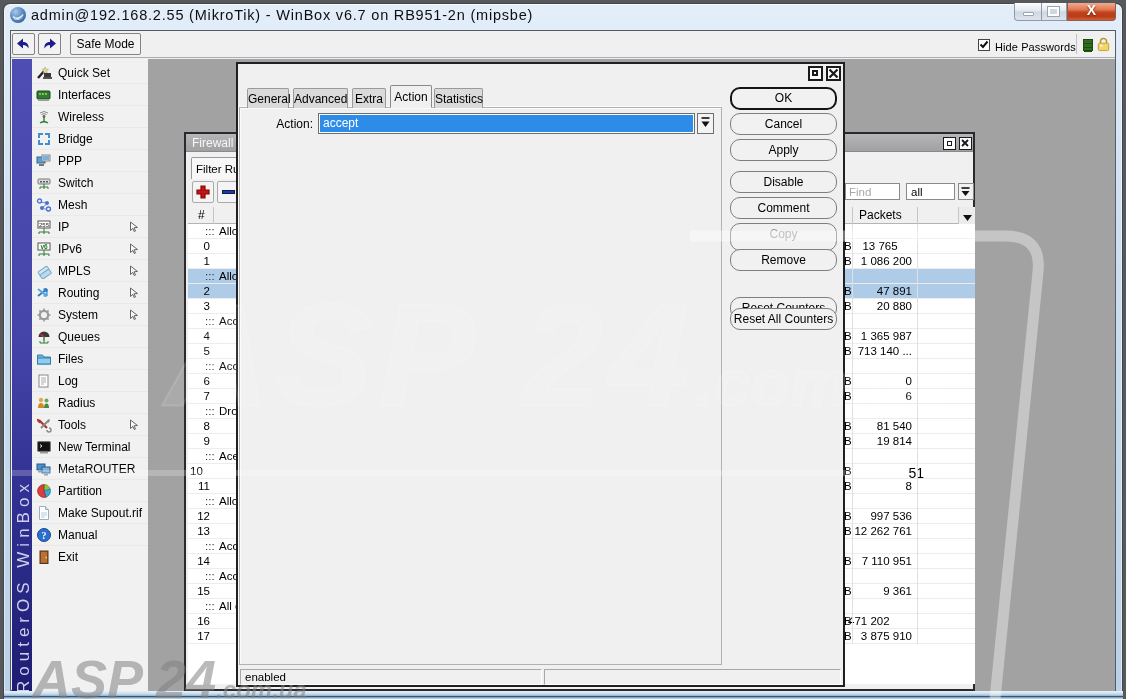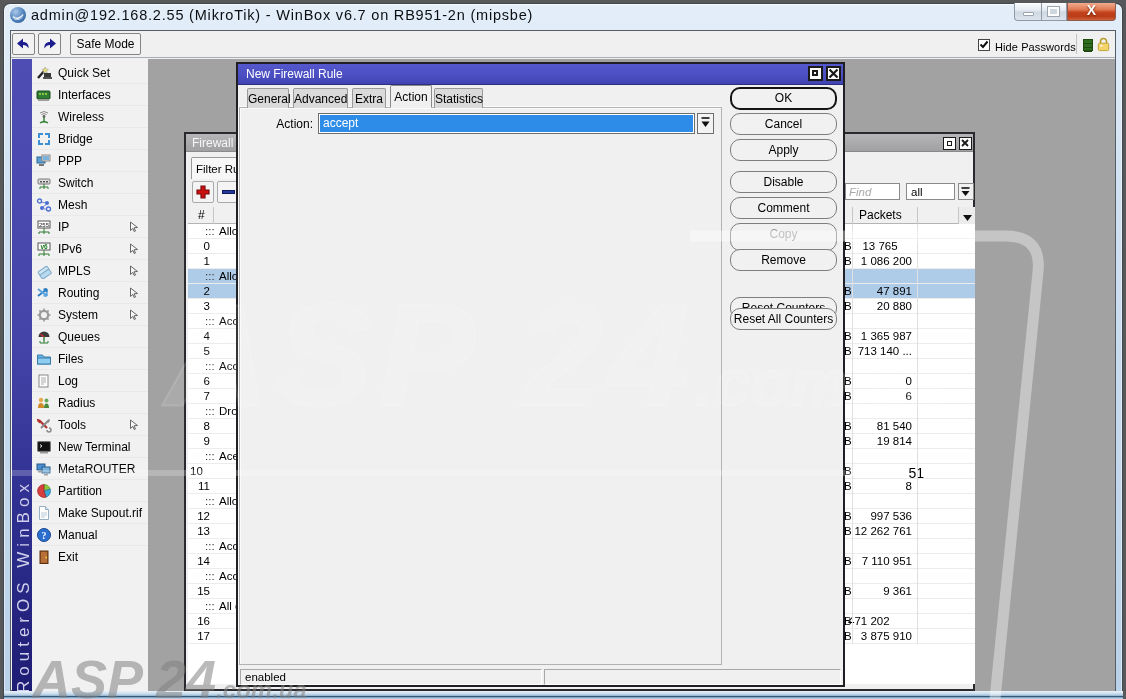--- a/index.html
+++ b/index.html
@@ -305,21 +305,21 @@
       </svg>
     </div>
  <div class="a" style="left:5px;top:23px;width:72px;height:22px;background:#f7f7f7;border:1px solid #9a9a9a;border-bottom:none;border-radius:2px 2px 0 0;font-size:11.5px;padding:5px 0 0 4px">Filter Rules</div>
  <div class="a" style="left:6px;top:47px;width:22px;height:22px;background:#f4f4f4;border:1px solid #aaa;border-radius:2px"><svg width="20" height="20" viewBox="0 0 20 20">
         <path d="M8 4 h4 v4 h4 v4 h-4 v4 h-4 v-4 h-4 v-4 h4z" fill="#cc1111" stroke="#7a0a0a" stroke-width="1.2"></path>
       </svg></div>
  <div class="a" style="left:31px;top:47px;width:22px;height:22px;background:#f4f4f4;border:1px solid #aaa;border-radius:2px">
       <div class="a" style="left:4px;top:8px;width:13px;height:4px;background:#223a9a;border:1px solid #101a5a"></div>
     </div>
  <div class="a" style="left:659px;top:49px;width:55px;height:17px;background:#fff;border:1px solid #8a8a8a">
-      <span style="position:absolute;left:3px;top:2px;font-style:italic;color:#a8a8a8;font-size:11.5px">Find</span>
+      <span style="position:absolute;left:3px;top:2px;color:#a8a8a8;font-size:11.5px">Find</span>
     </div>
  <div class="a" style="left:720px;top:49px;width:49px;height:17px;background:#fff;border:1px solid #8a8a8a">
       <span style="position:absolute;left:4px;top:2px;color:#000;font-size:11.5px">all</span>
     </div>
  <div class="a" style="left:772px;top:49px;width:16px;height:17px;background:#f2f2f2;border:1px solid #8a8a8a"><svg width="11" height="11" viewBox="0 0 11 11" style="margin:2px 0 0 1px">
         <path d="M1.5 1 h8" stroke="#111" stroke-width="1.6"></path>
         <path d="M1.5 4 h8 L5.5 9z" fill="#111"></path>
       </svg></div>
  <div class="a" style="left:2px;top:73px;width:787px;height:17px;background:#f0f0f0;border-bottom:1px solid #b4b4b4">
    <span style="position:absolute;left:10px;top:1px;font-size:12px">#</span>
@@ -460,23 +460,20 @@
 <div class="a" style="left:2px;top:495px;width:787px;height:15px;border-bottom:1px solid #ececec;font-size:11.5px;color:#000">
       <span class="a" style="left:2px;width:20px;text-align:right;top:1px;display:inline-block">17</span>
       <span class="a" style="left:656px;top:1px">B</span>
       <span class="a" style="left:660px;width:64px;text-align:right;top:1px;display:inline-block;font-size:11.5px">3 875 910</span>
     </div>
  <div class="a" style="left:666px;top:90px;width:1px;height:420px;background:#e0e0e0"></div>
  <div class="a" style="left:731px;top:90px;width:1px;height:420px;background:#e0e0e0"></div>
 </div>
 
 <div class="a" style="left:236px;top:62px;width:609px;height:625px;border:2px solid #202024;background:#f0f0f0;z-index:3">
- <div class="a" style="left:0;top:0;width:605px;height:21px;background:linear-gradient(#5458cc,#4b4fc2 55%,#4044b2);border-bottom:1px solid #2a2d80">
-      <span style="position:absolute;left:8px;top:3px;font-size:12px;color:#fff">New Firewall Rule</span>
-    </div>
  <div class="a" style="left:570px;top:2px;width:15px;height:15px;background:#fdfdfd;border:2px solid #1a1a1a">
       <div class="a" style="left:2px;top:2px;width:6px;height:6px;border:2px solid #1a1a1a"></div>
     </div>
  <div class="a" style="left:588px;top:2px;width:15px;height:15px;background:#fdfdfd;border:2px solid #1a1a1a">
       <svg width="11" height="11" viewBox="0 0 11 11" style="display:block;margin:0 auto">
         <path d="M1.5 1.5 L9.5 9.5 M9.5 1.5 L1.5 9.5" stroke="#1a1a1a" stroke-width="2.2"></path>
       </svg>
     </div>
  <div class="a" style="left:1px;top:43px;width:483px;height:558px;border:1px solid #b2b2b2;box-shadow:1px 1px 0 #fbfbfb inset,-1px -1px 0 #fbfbfb"></div>
  <div class="a" style="left:9px;top:24px;width:42px;height:20px;background:#dadada;border:1px solid #9a9a9a;border-bottom:none;border-radius:2px 2px 0 0;font-size:12px;text-align:center;padding-top:3px">General</div>

